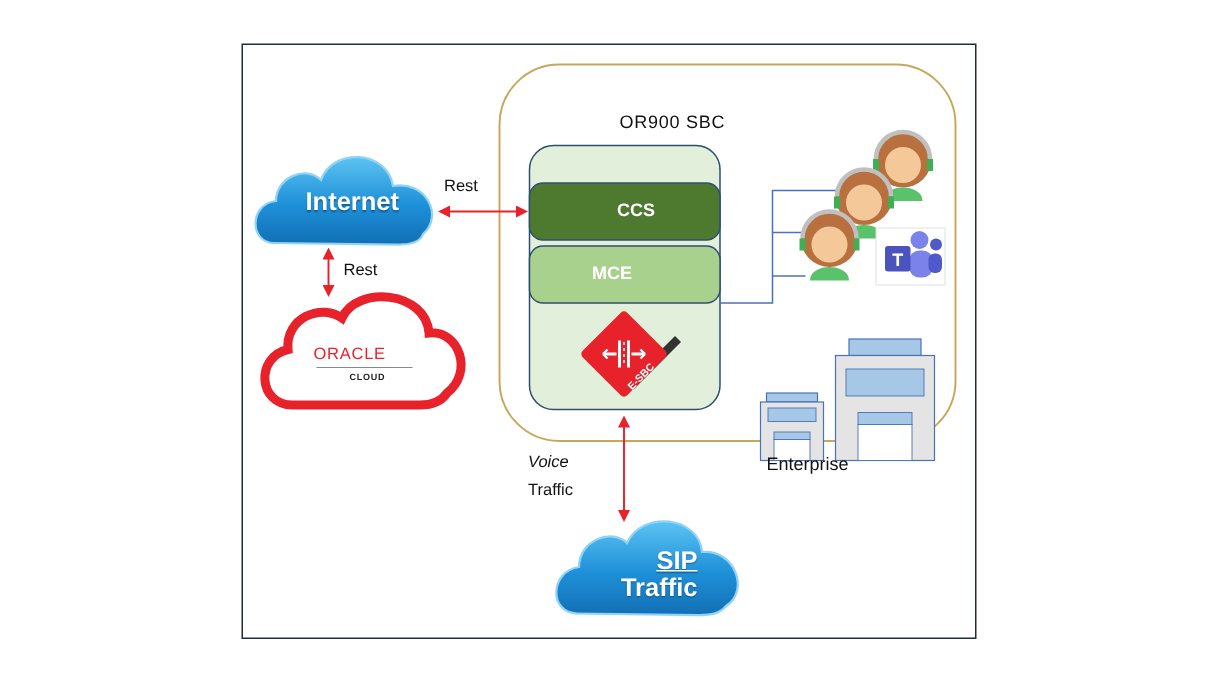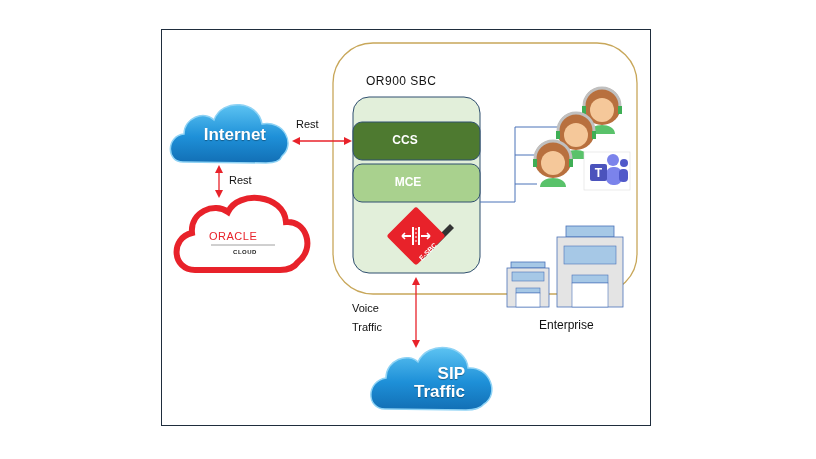--- a/index.html
+++ b/index.html
@@ -2,21 +2,21 @@
 <html><head>
 <meta charset="utf-8">
 <style>
   html, body { margin:0; padding:0; background:#ffffff; }
   body { width:816px; height:459px; position:relative; overflow:hidden; font-family:"Liberation Sans", sans-serif; }
   .frame { position:absolute; left:161px; top:29px; width:490px; height:397px; border:1.5px solid #1f2d3d; background:#fff; box-sizing:border-box; }
   svg.diagram { position:absolute; left:0; top:0; width:816px; height:459px; }
   .lbl { position:absolute; font-family:"Liberation Sans", sans-serif; color:#111; font-size:11px; white-space:nowrap; }
   .cloud-lbl { position:absolute; color:#ffffff; font-weight:bold; font-size:17px; text-align:right; text-shadow:0 1px 1px rgba(0,0,0,0.35); }
   .layer-lbl { position:absolute; color:#ffffff; font-size:12px; font-weight:bold; text-align:center; }
-  .title-lbl { font-size:12px; letter-spacing:0.5px; }
+  .title-lbl { font-size:12px; letter-spacing:0.5px;margin-left:47px; }
   .ent-lbl { font-size:12px; }
 </style>
 </head>
 <body>
 
 <div class="frame"></div>
 
 <svg class="diagram" viewBox="0 0 816 459">
   <defs>
     <linearGradient id="cloudGrad" x1="0" y1="0" x2="0" y2="1">
@@ -110,31 +110,31 @@
     <rect x="566" y="226" width="48" height="11" fill="#a6c8e6" stroke="#4a72b8" stroke-width="0.8"></rect>
     <rect x="557" y="237" width="66" height="70" fill="#e4e4e4" stroke="#4a72b8" stroke-width="0.8"></rect>
     <rect x="564" y="246" width="52" height="18" fill="#a6c8e6" stroke="#4a72b8" stroke-width="0.6"></rect>
     <rect x="572" y="275" width="36" height="8" fill="#a6c8e6" stroke="#4a72b8" stroke-width="0.6"></rect>
     <rect x="572" y="283" width="36" height="24" fill="#fff" stroke="#4a72b8" stroke-width="0.6"></rect>
   </g>
 </svg>
 
 <div class="lbl title-lbl" style="left:366px;top:74px;">OR900 SBC</div>
 
-<div class="layer-lbl" style="left:332px;top:133px;width:146px;">CCS</div>
+<div class="layer-lbl" style="left:351px;top:133px;width:146px;">CCS</div>
 <div class="layer-lbl" style="left:353px;top:175px;width:110px;">MCE</div>
 
 <div class="cloud-lbl" style="left:196px;top:125px;width:70px;">Internet</div>
 
 <div class="lbl" style="left:209px;top:230px;width:72px;text-align:left;color:#e8222a;font-weight:normal;font-size:11px;letter-spacing:0.5px;">ORACLE</div>
 <div class="lbl" style="left:209px;top:249px;width:72px;text-align:center;color:#222;font-weight:bold;font-size:6px;letter-spacing:0.5px;">CLOUD</div>
 
-<div class="cloud-lbl" style="left:395px;top:364px;width:70px;">SIP</div>
+<div class="cloud-lbl" style="left:395px;top:364px;width:70px;text-decoration:underline;">SIP</div>
 <div class="cloud-lbl" style="left:395px;top:382px;width:70px;">Traffic</div>
 
 <div class="lbl" style="left:296px;top:118px;">Rest</div>
 <div class="lbl" style="left:229px;top:174px;">Rest</div>
-<div class="lbl" style="left:352px;top:302px;">Voice</div>
+<div class="lbl" style="left:352px;top:302px;font-style:italic;">Voice</div>
 <div class="lbl" style="left:352px;top:321px;">Traffic</div>
 
-<div class="lbl ent-lbl" style="left:511px;top:318px;margin-left:28px;">Enterprise</div>
+<div class="lbl ent-lbl" style="left:511px;top:302px;">Enterprise</div>
 
 <div class="lbl" style="left:417px;top:248px;font-size:7px;color:#fff;font-weight:bold;transform:rotate(-45deg);">E-SBC</div>
 
 </body></html>

